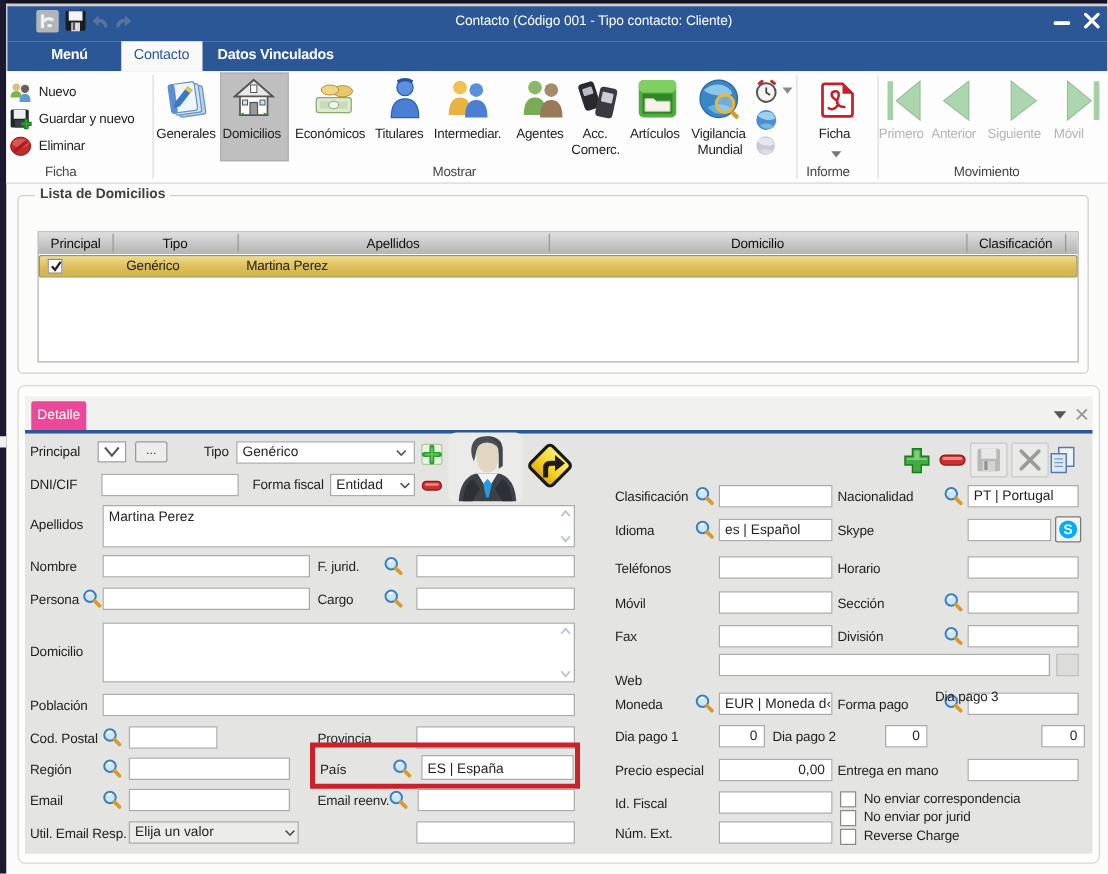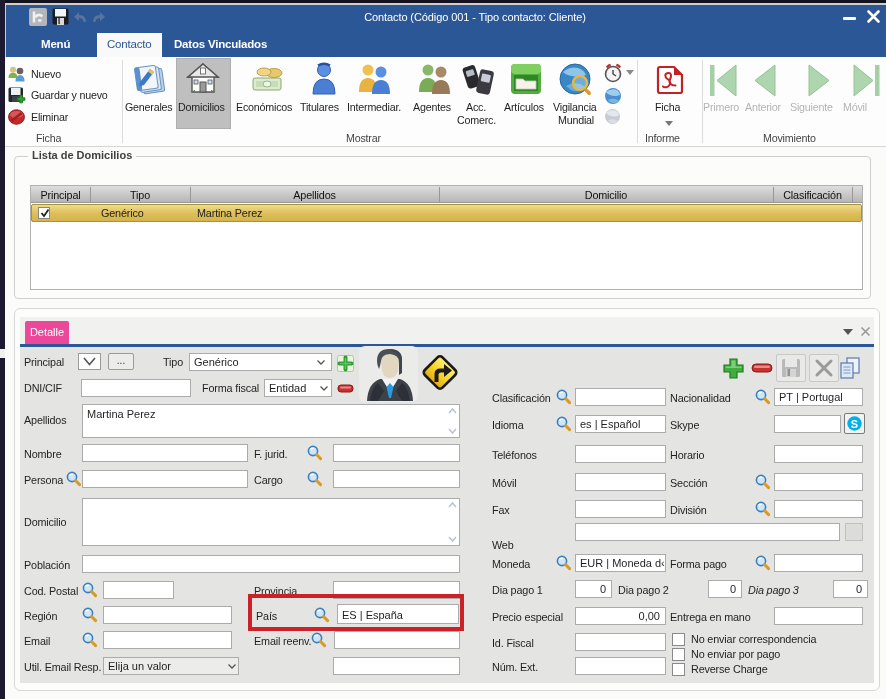--- a/index.html
+++ b/index.html
@@ -513,35 +513,35 @@
 <div class="fld" style="left:774px;top:554px;width:89px;height:18px;"></div>
 
 <div class="lbl" style="left:492px;top:584px;">Dia pago 1</div>
 <div class="fld" style="left:575px;top:580px;width:37px;height:18px;">
       <span style="text-align:right;padding-right:5px;">0</span>
     </div>
 <div class="lbl" style="left:618px;top:584px;">Dia pago 2</div>
 <div class="fld" style="left:708px;top:580px;width:34px;height:18px;">
       <span style="text-align:right;padding-right:5px;">0</span>
     </div>
-<div class="lbl" style="left:748px;top:584px;font-style:italic;">Dia pago 3</div>
+<div class="lbl" style="left:748px;top:552px;">Dia pago 3</div>
 <div class="fld" style="left:833px;top:580px;width:35px;height:18px;">
       <span style="text-align:right;padding-right:5px;">0</span>
     </div>
 
 <div class="lbl" style="left:492px;top:611px;">Precio especial</div>
 <div class="fld" style="left:575px;top:607px;width:91px;height:18px;">
       <span style="text-align:right;padding-right:5px;">0,00</span>
     </div>
 <div class="lbl" style="left:670px;top:611px;">Entrega en mano</div>
 <div class="fld" style="left:774px;top:607px;width:89px;height:18px;"></div>
 
 <div class="lbl" style="left:492px;top:637px;">Id. Fiscal</div>
 <div class="fld" style="left:575px;top:633px;width:91px;height:18px;"></div>
 <div class="abs" style="left:672px;top:633px;width:13px;height:13px;background:#fff;border:1px solid #8a8a8a;"></div>
 <div class="lbl" style="left:691px;top:633px;">No enviar correspondencia</div>
 <div class="abs" style="left:672px;top:648px;width:13px;height:13px;background:#fff;border:1px solid #8a8a8a;"></div>
-<div class="lbl" style="left:691px;top:648px;">No enviar por pago</div>
+<div class="lbl" style="left:691px;top:648px;">No enviar por jurid</div>
 <div class="lbl" style="left:492px;top:661px;">Núm. Ext.</div>
 <div class="fld" style="left:575px;top:657px;width:91px;height:18px;"></div>
 <div class="abs" style="left:672px;top:663px;width:13px;height:13px;background:#fff;border:1px solid #8a8a8a;"></div>
 <div class="lbl" style="left:691px;top:663px;">Reverse Charge</div>
 </div>
 
 </body></html>

